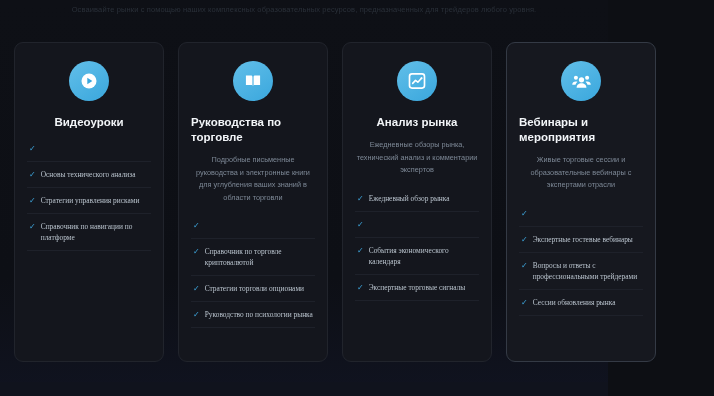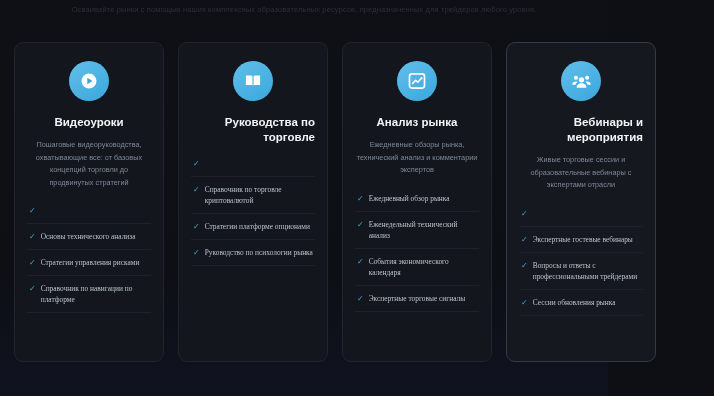--- a/index.html
+++ b/index.html
@@ -51,21 +51,21 @@
     background:linear-gradient(145deg,#62bfe9 0%,#3aa7dd 100%);
     display:flex; align-items:center; justify-content:center;
     margin-bottom:14px;
     flex:0 0 auto;
   }
   .icon-circle svg { display:block; }
   .card-title {
     font-size:11.5px;
     font-weight:bold;
     color:#f2f5f8;
-    text-align:right;
+    text-align:left;
     line-height:15px;
     margin-bottom:9px;
   }
   .card-desc {
     font-size:7.3px;
     color:#7d8896;
     text-align:center;
     line-height:12.5px;
     margin-bottom:12px;
   }
@@ -109,21 +109,20 @@
 
   <div class="cards">
       <div class="card">
         <div class="icon-circle">
           <svg width="20" height="20" viewBox="0 0 24 24">
             <circle cx="12" cy="12" r="9" fill="#ffffff"></circle>
             <path d="M10 8.2 L16 12 L10 15.8 Z" fill="#3aa7dd"></path>
           </svg>
         </div>
         <div class="card-title">Видеоуроки</div>
-        <div class="card-desc">Пошаговые видеоруководства, охватывающие все: от базовых концепций торговли до продвинутых стратегий</div>
         <ul class="feature-list">
           <li class="feature-item">
             <span class="check">✓</span>
           </li>
           <li class="feature-item">
             <span class="check">✓</span>
             <span class="feature-text">Основы технического анализа</span>
           </li>
           <li class="feature-item">
             <span class="check">✓</span>
@@ -136,31 +135,32 @@
         </ul>
       </div>
       <div class="card">
         <div class="icon-circle">
           <svg width="20" height="20" viewBox="0 0 24 24">
             <path d="M3.5 5.5h6.2c.9 0 1.6.7 1.6 1.6v11c0-.7-.6-1.3-1.3-1.3H3.5z" fill="#ffffff"></path>
             <path d="M20.5 5.5h-6.2c-.9 0-1.6.7-1.6 1.6v11c0-.7.6-1.3 1.3-1.3h6.5z" fill="#ffffff"></path>
           </svg>
         </div>
         <div class="card-title">Руководства по торговле</div>
+        <div class="card-desc">Подробные письменные руководства и электронные книги для углубления ваших знаний в области торговли</div>
         <ul class="feature-list">
           <li class="feature-item">
             <span class="check">✓</span>
           </li>
           <li class="feature-item">
             <span class="check">✓</span>
             <span class="feature-text">Справочник по торговле криптовалютой</span>
           </li>
           <li class="feature-item">
             <span class="check">✓</span>
-            <span class="feature-text">Стратегии платформе опционами</span>
+            <span class="feature-text">Стратегии торговли опционами</span>
           </li>
           <li class="feature-item">
             <span class="check">✓</span>
             <span class="feature-text">Руководство по психологии рынка</span>
           </li>
         </ul>
       </div>
       <div class="card">
         <div class="icon-circle">
           <svg width="20" height="20" viewBox="0 0 24 24">
@@ -171,21 +171,20 @@
         </div>
         <div class="card-title">Анализ рынка</div>
         <div class="card-desc">Ежедневные обзоры рынка, технический анализ и комментарии экспертов</div>
         <ul class="feature-list">
           <li class="feature-item">
             <span class="check">✓</span>
             <span class="feature-text">Ежедневный обзор рынка</span>
           </li>
           <li class="feature-item">
             <span class="check">✓</span>
-            <span class="feature-text">Еженедельный технический анализ</span>
           </li>
           <li class="feature-item">
             <span class="check">✓</span>
             <span class="feature-text">События экономического календаря</span>
           </li>
           <li class="feature-item">
             <span class="check">✓</span>
             <span class="feature-text">Экспертные торговые сигналы</span>
           </li>
         </ul>

